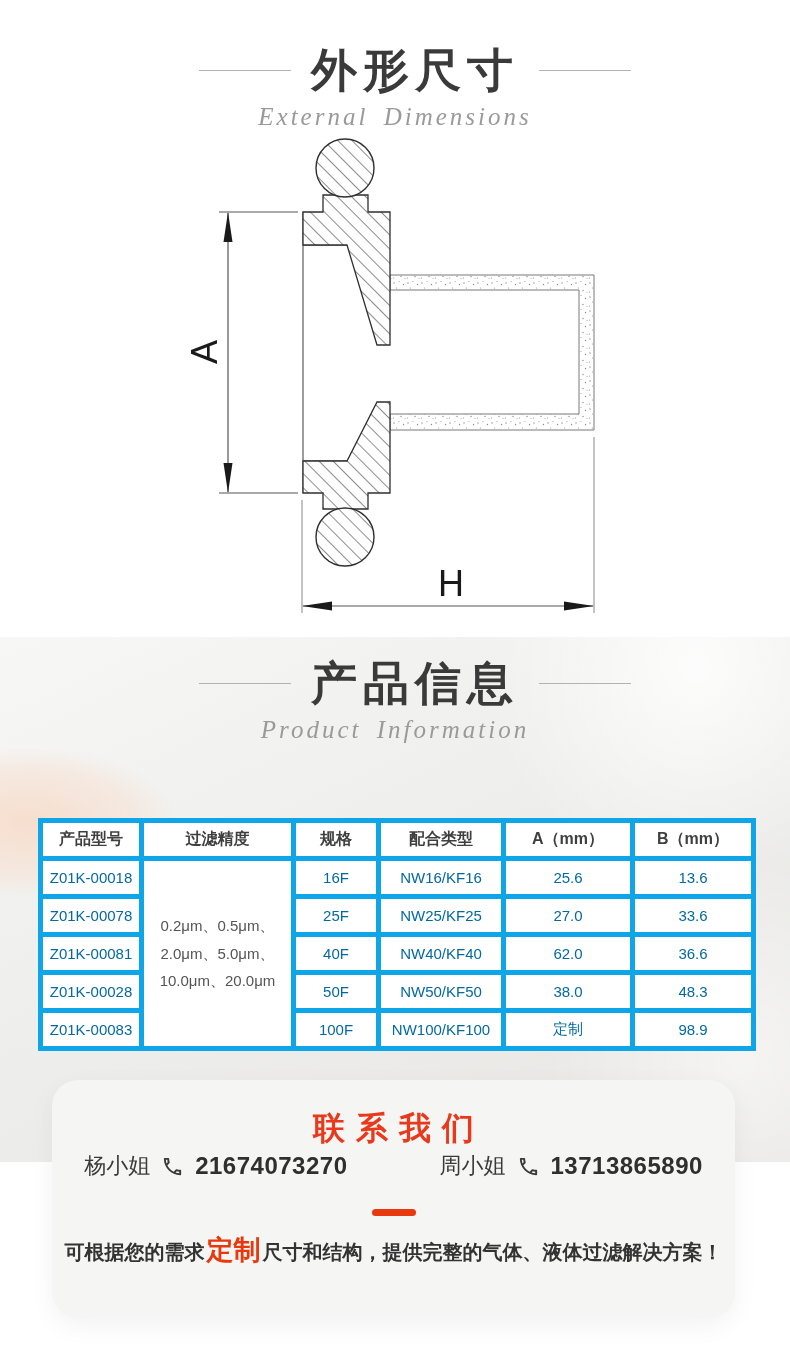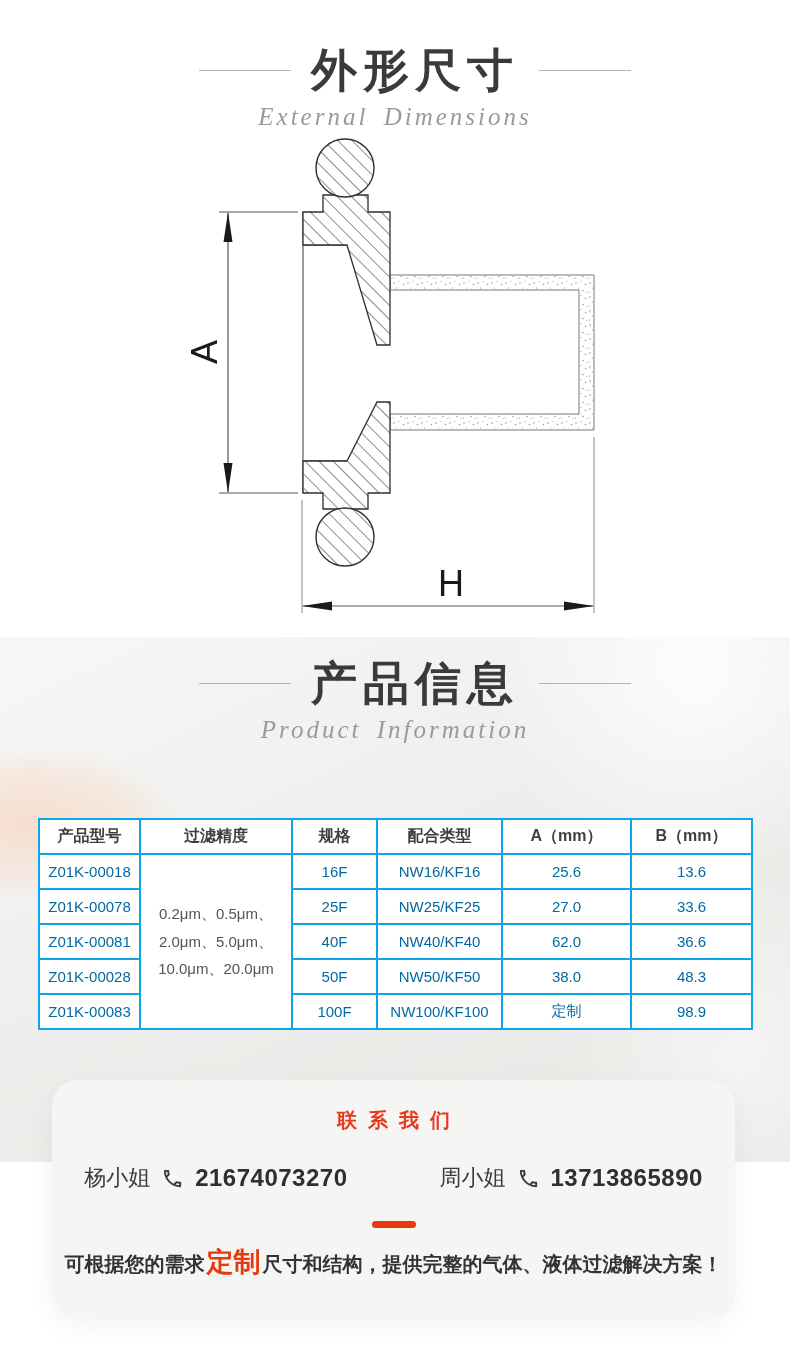--- a/index.html
+++ b/index.html
@@ -30,38 +30,38 @@
       radial-gradient(ellipse 200px 100px at 28px 185px, rgba(247,221,204,0.95) 0%, rgba(247,221,204,0.45) 52%, rgba(247,221,204,0) 75%),
       radial-gradient(circle 300px at 88% 6%, rgba(255,255,255,0.85) 0%, rgba(255,255,255,0) 70%),
       radial-gradient(circle 280px at 94% 80%, rgba(255,255,255,0.55) 0%, rgba(255,255,255,0) 70%),
       linear-gradient(155deg,#f7f7f6 0%,#eeeeec 45%,#e7e6e3 100%);
   }
   table.product-table{
     position:absolute;left:38px;top:181px;width:713px;
     border-collapse:collapse;table-layout:fixed;background:#ffffff;
   }
   .product-table th,.product-table td{
-    border:2px solid #0ea5e9;text-align:center;vertical-align:middle;
+    border:5px solid #0ea5e9;text-align:center;vertical-align:middle;
     height:33px;padding:0 2px;
   }
   .product-table th{font-size:16px;font-weight:600;color:#3f3f3f;}
   .product-table td{font-size:15px;font-weight:400;color:#0369a1;}
   .product-table td.precision{white-space:pre-line;line-height:1.85;color:#555555;}
   
   .contact-card{
     position:absolute;left:52px;top:1080px;width:683px;height:238px;
     background:#f5f5f4;border-radius:26px;box-shadow:0 8px 26px rgba(0,0,0,0.05);
     text-align:center;
   }
   .contact-title{
-    margin-top:27px;font-size:20px;font-weight:700;letter-spacing:11px;text-indent:11px;
+    margin-top:27px;font-size:32px;font-weight:700;letter-spacing:11px;text-indent:11px;
     color:#e8391c;
   }
   .contact-row{
-    margin-top:29px;display:flex;justify-content:center;align-items:center;gap:92px;
+    display:flex;justify-content:center;align-items:center;gap:92px;
   }
   .contact{display:flex;align-items:center;gap:11px;}
   .contact-name{font-size:22px;font-weight:500;color:#3a3a3a;}
   .phone-icon{width:23px;height:23px;display:block;}
   .contact-phone{font-size:24px;font-weight:600;color:#2f2f2f;letter-spacing:0.5px;}
   .card-dash{
     width:44px;height:7px;border-radius:3.5px;background:#e8380d;margin:28px auto 0 auto;
   }
   .card-note{margin-top:16px;font-size:20px;font-weight:600;color:#333333;}
   .card-note .hl{font-size:27px;font-weight:800;color:#e8380d;padding:0 2px;}

